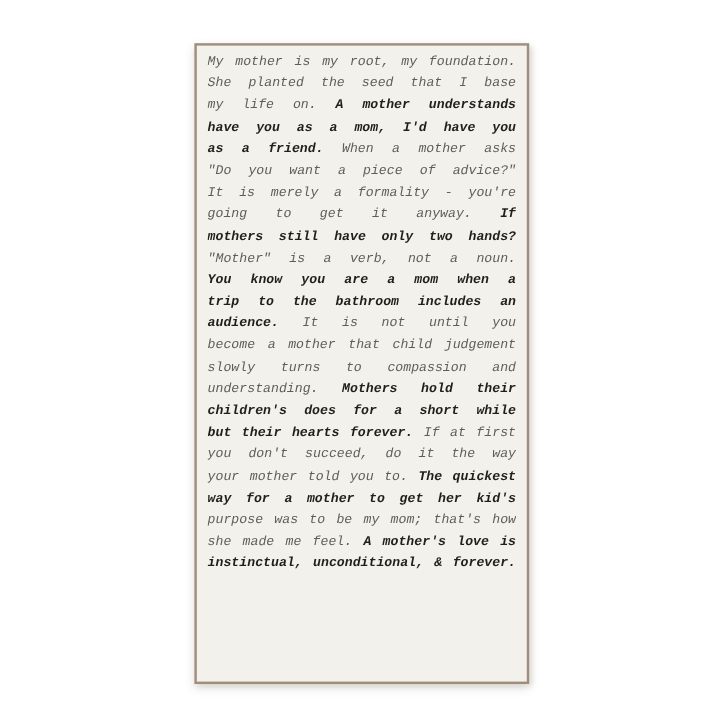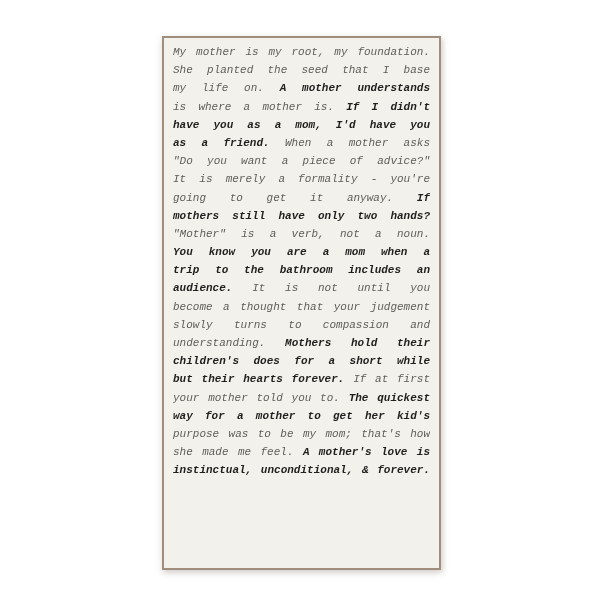--- a/index.html
+++ b/index.html
@@ -52,36 +52,36 @@
 </style>
 </head>
 <body>
 
 <div class="stage">
   <div class="sign">
     <div id="sign-text">
         <div class="line"><span class="r">My mother is my root, my foundation.</span></div>
         <div class="line"><span class="r">She planted the seed that I base</span></div>
         <div class="line"><span class="r">my life on. </span><span class="b">A mother understands</span></div>
-        <div class="line"><span class="r">is where a mother is. </span><span class="b">If I didn't</span></div>
         <div class="line"><span class="b">have you as a mom, I'd have you</span></div>
         <div class="line"><span class="b">as a friend. </span><span class="r">When a mother asks</span></div>
         <div class="line"><span class="r">"Do you want a piece of advice?"</span></div>
         <div class="line"><span class="r">It is merely a formality - you're</span></div>
         <div class="line"><span class="r">going to get it anyway. </span><span class="b">If</span></div>
         <div class="line"><span class="b">mothers still have only two hands?</span></div>
         <div class="line"><span class="r">"Mother" is a verb, not a noun.</span></div>
         <div class="line"><span class="b">You know you are a mom when a</span></div>
         <div class="line"><span class="b">trip to the bathroom includes an</span></div>
         <div class="line"><span class="b">audience. </span><span class="r">It is not until you</span></div>
-        <div class="line"><span class="r">become a thought that your judgement</span></div>
+        <div class="line"><span class="r">become a mother that child judgement</span></div>
         <div class="line"><span class="r">slowly turns to compassion and</span></div>
         <div class="line"><span class="r">understanding. </span><span class="b">Mothers hold their</span></div>
         <div class="line"><span class="b">children's does for a short while</span></div>
         <div class="line"><span class="b">but their hearts forever. </span><span class="r">If at first</span></div>
+        <div class="line"><span class="r">you don't succeed, do it the way</span></div>
         <div class="line"><span class="r">your mother told you to. </span><span class="b">The quickest</span></div>
         <div class="line"><span class="b">way for a mother to get her kid's</span></div>
         <div class="line"><span class="r">purpose was to be my mom; that's how</span></div>
         <div class="line"><span class="r">she made me feel. </span><span class="b">A mother's love is</span></div>
         <div class="line"><span class="b">instinctual, unconditional, &amp; forever.</span></div>
       </div>
   </div>
 </div>
 
 </body></html>

